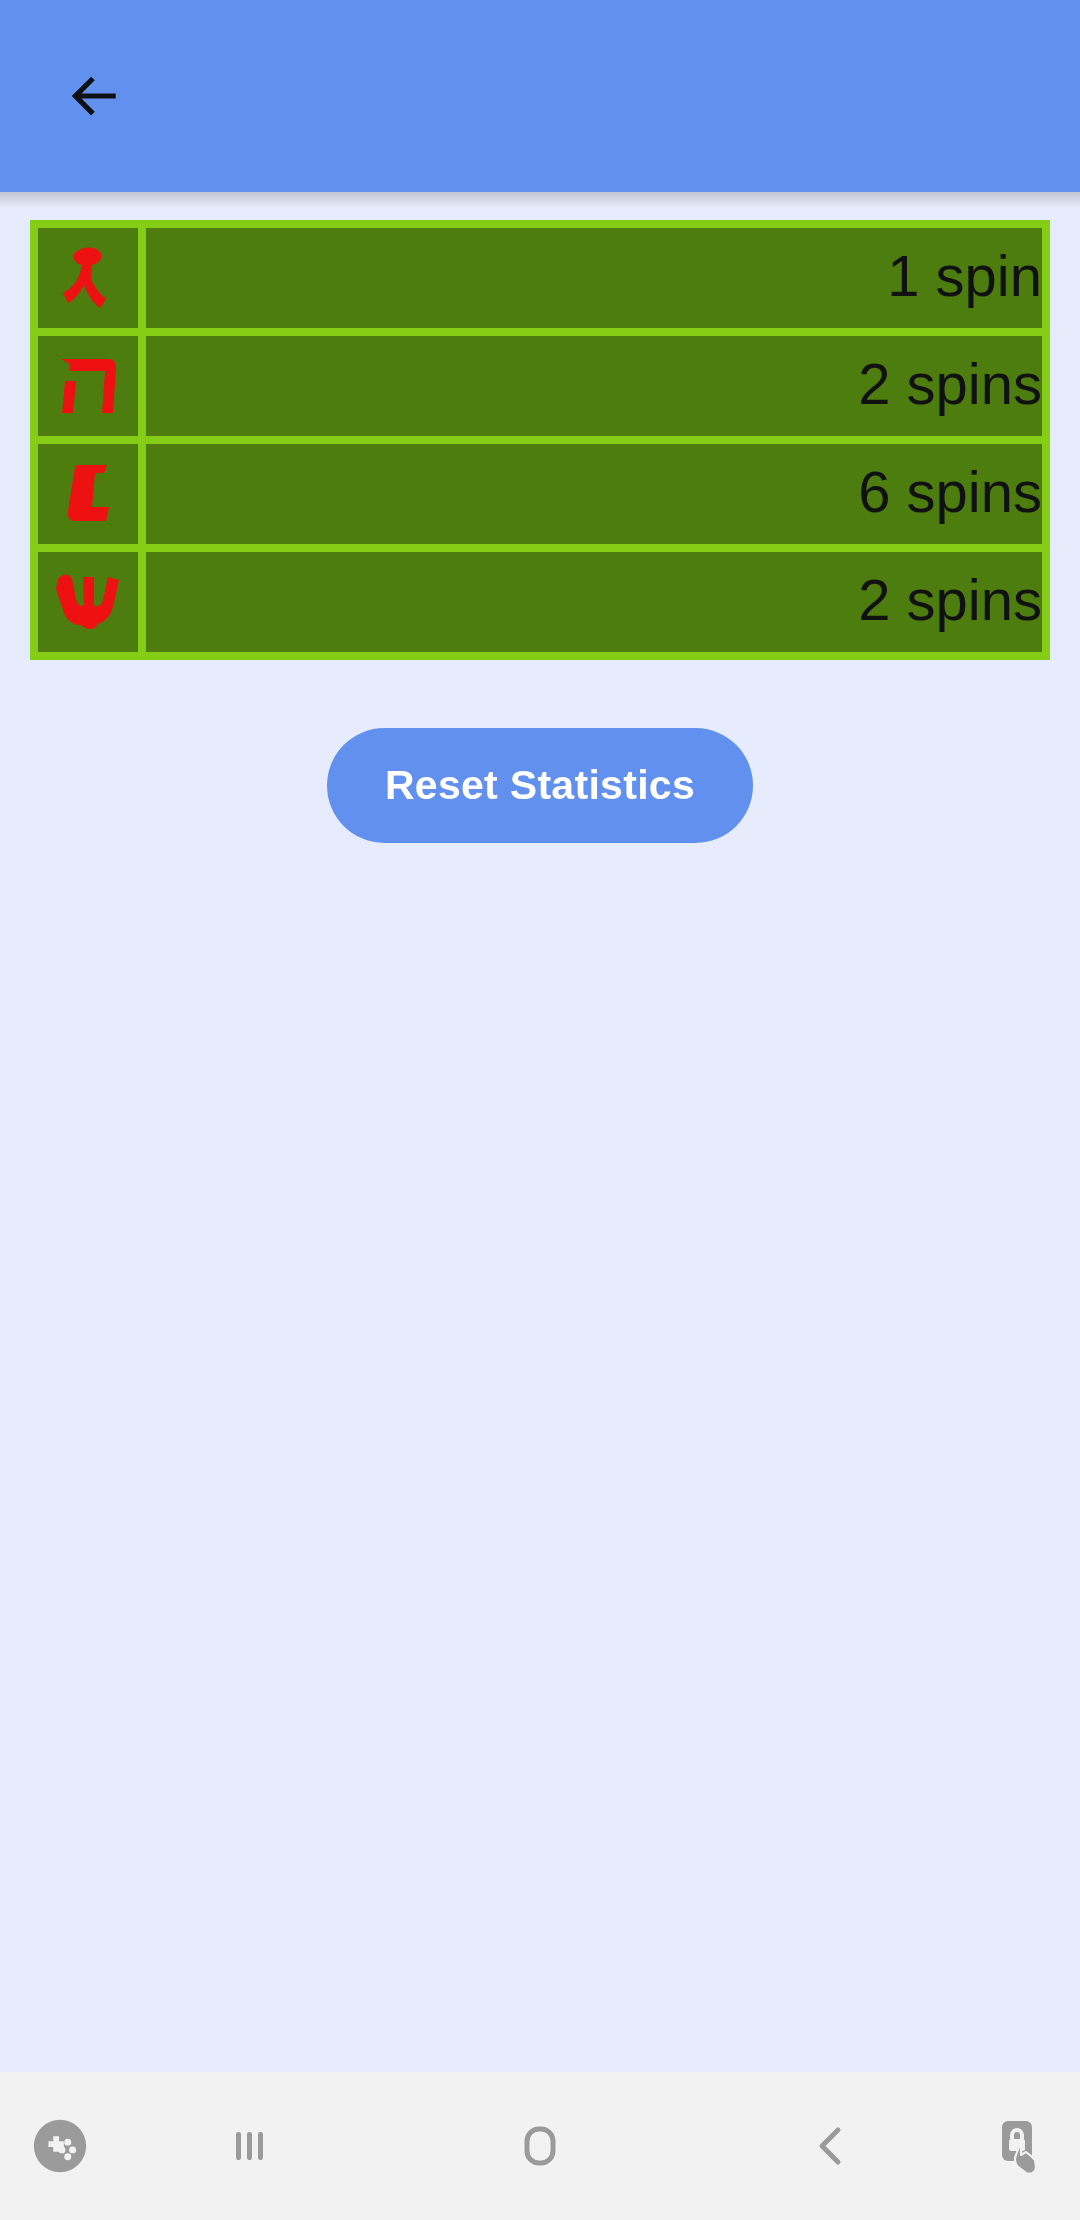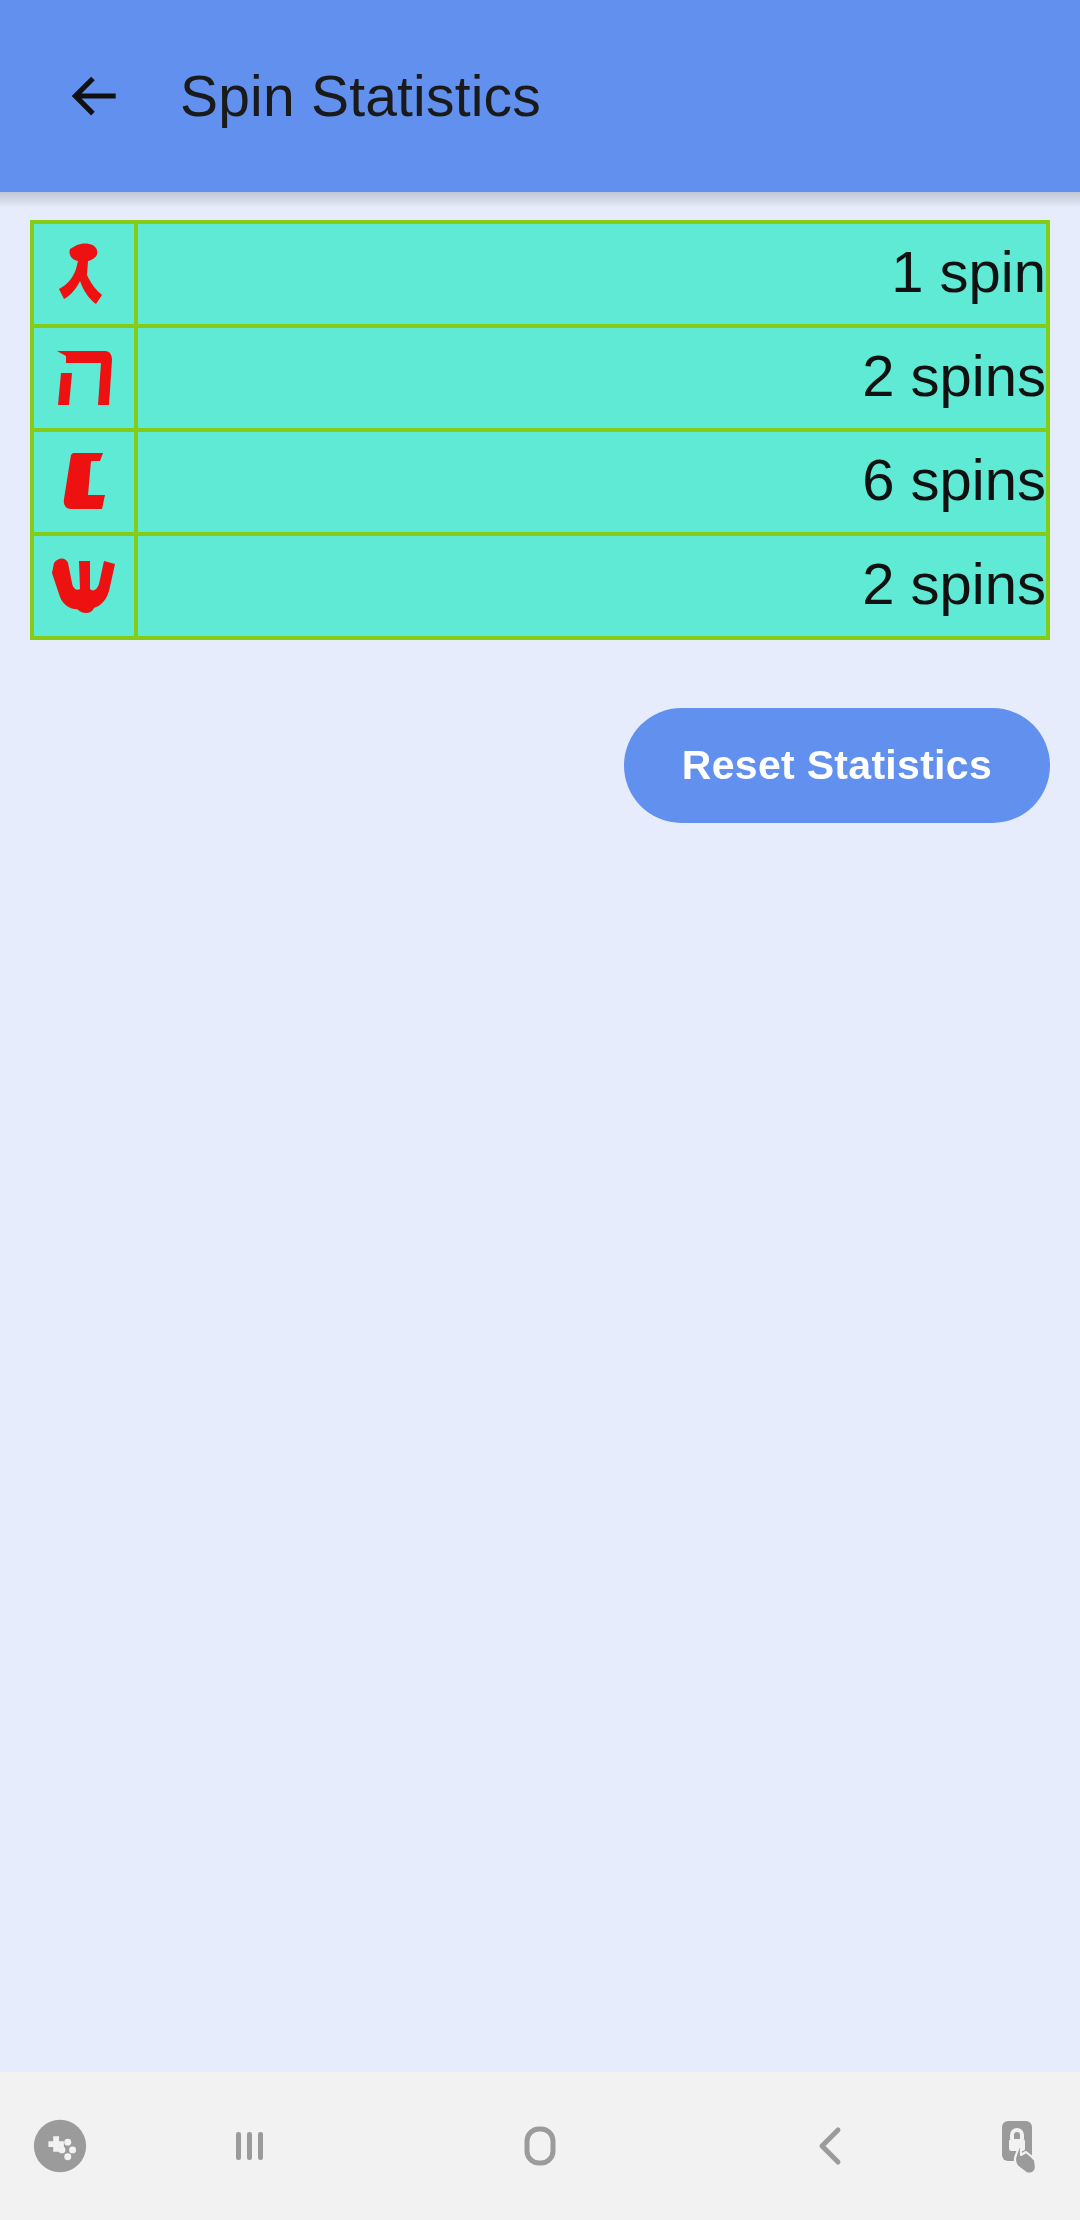--- a/index.html
+++ b/index.html
@@ -62,22 +62,22 @@
   }
 
   
   .stats-table {
     width: 1020px;
     border-collapse: collapse;
     table-layout: fixed;
     background: #ffffff;
   }
   .stats-table td {
-    border: 4px solid #84cc16;
-    background: #5eead4;
+    border: 8px solid #84cc16;
+    background: #4d7c0f;
     padding: 0;
   }
   .letter-cell {
     width: 100px;
     height: 100px;
     text-align: center;
     vertical-align: middle;
     padding: 0;
   }
   .letter-glyph {
@@ -94,21 +94,21 @@
     font-size: 58px;
     color: #111111;
     line-height: 1;
     display: inline-block;
     padding-bottom: 4px;
   }
 
   
   .reset-wrap {
     display: flex;
-    justify-content: flex-end;
+    justify-content: center;
     margin-top: 68px;
   }
   .reset-btn {
     background: #6190ee;
     color: #ffffff;
     font-size: 41px;
     font-weight: bold;
     border: none;
     border-radius: 62px;
     padding: 34px 58px;
@@ -146,21 +146,20 @@
 <body>
 
 <div class="appbar">
   <div class="back-btn">
     <span>
       <svg width="62" height="62" viewBox="0 0 24 24" aria-hidden="true">
         <path d="M20 11H6.8l5.1-5.1-1.4-1.4L3 12l7.5 7.5 1.4-1.4L6.8 13H20z" fill="#111111"></path>
       </svg>
     </span>
   </div>
-  <div class="appbar-title">Spin Statistics</div>
 </div>
 <div class="appbar-shadow"></div>
 
 <div class="content">
 
   <table class="stats-table">
     <tbody>
 
       <tr>
         <td class="letter-cell">

